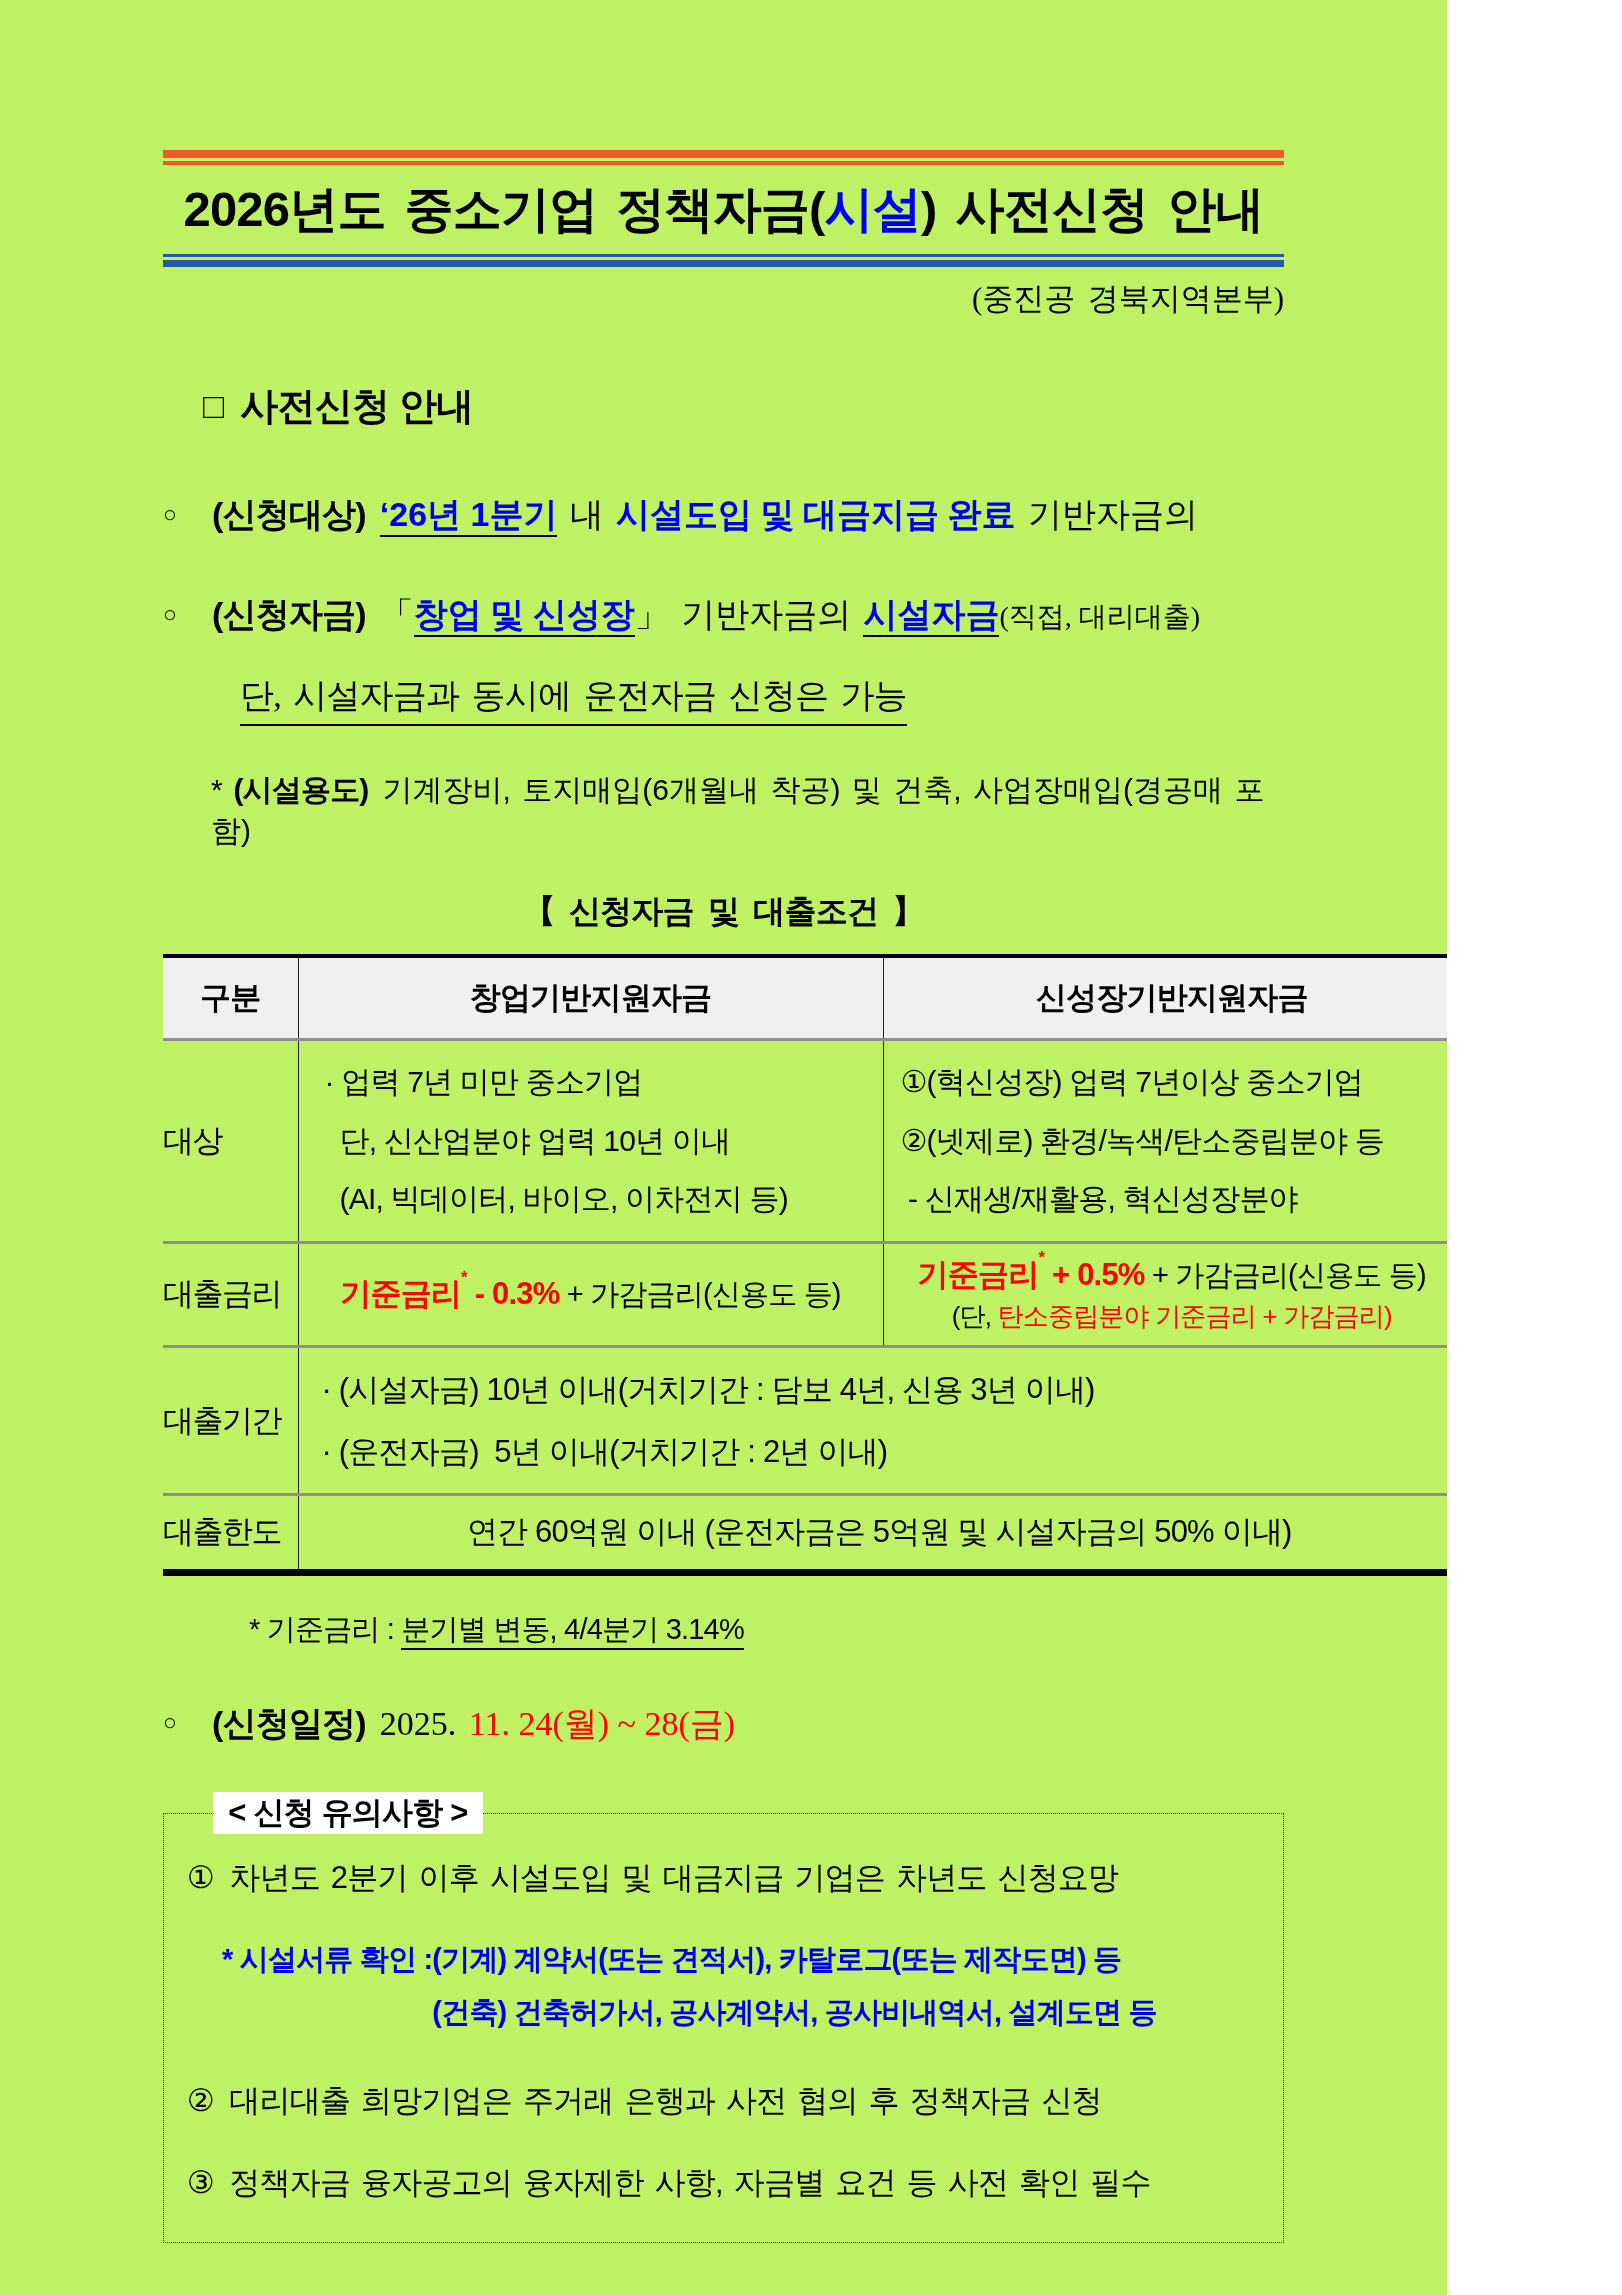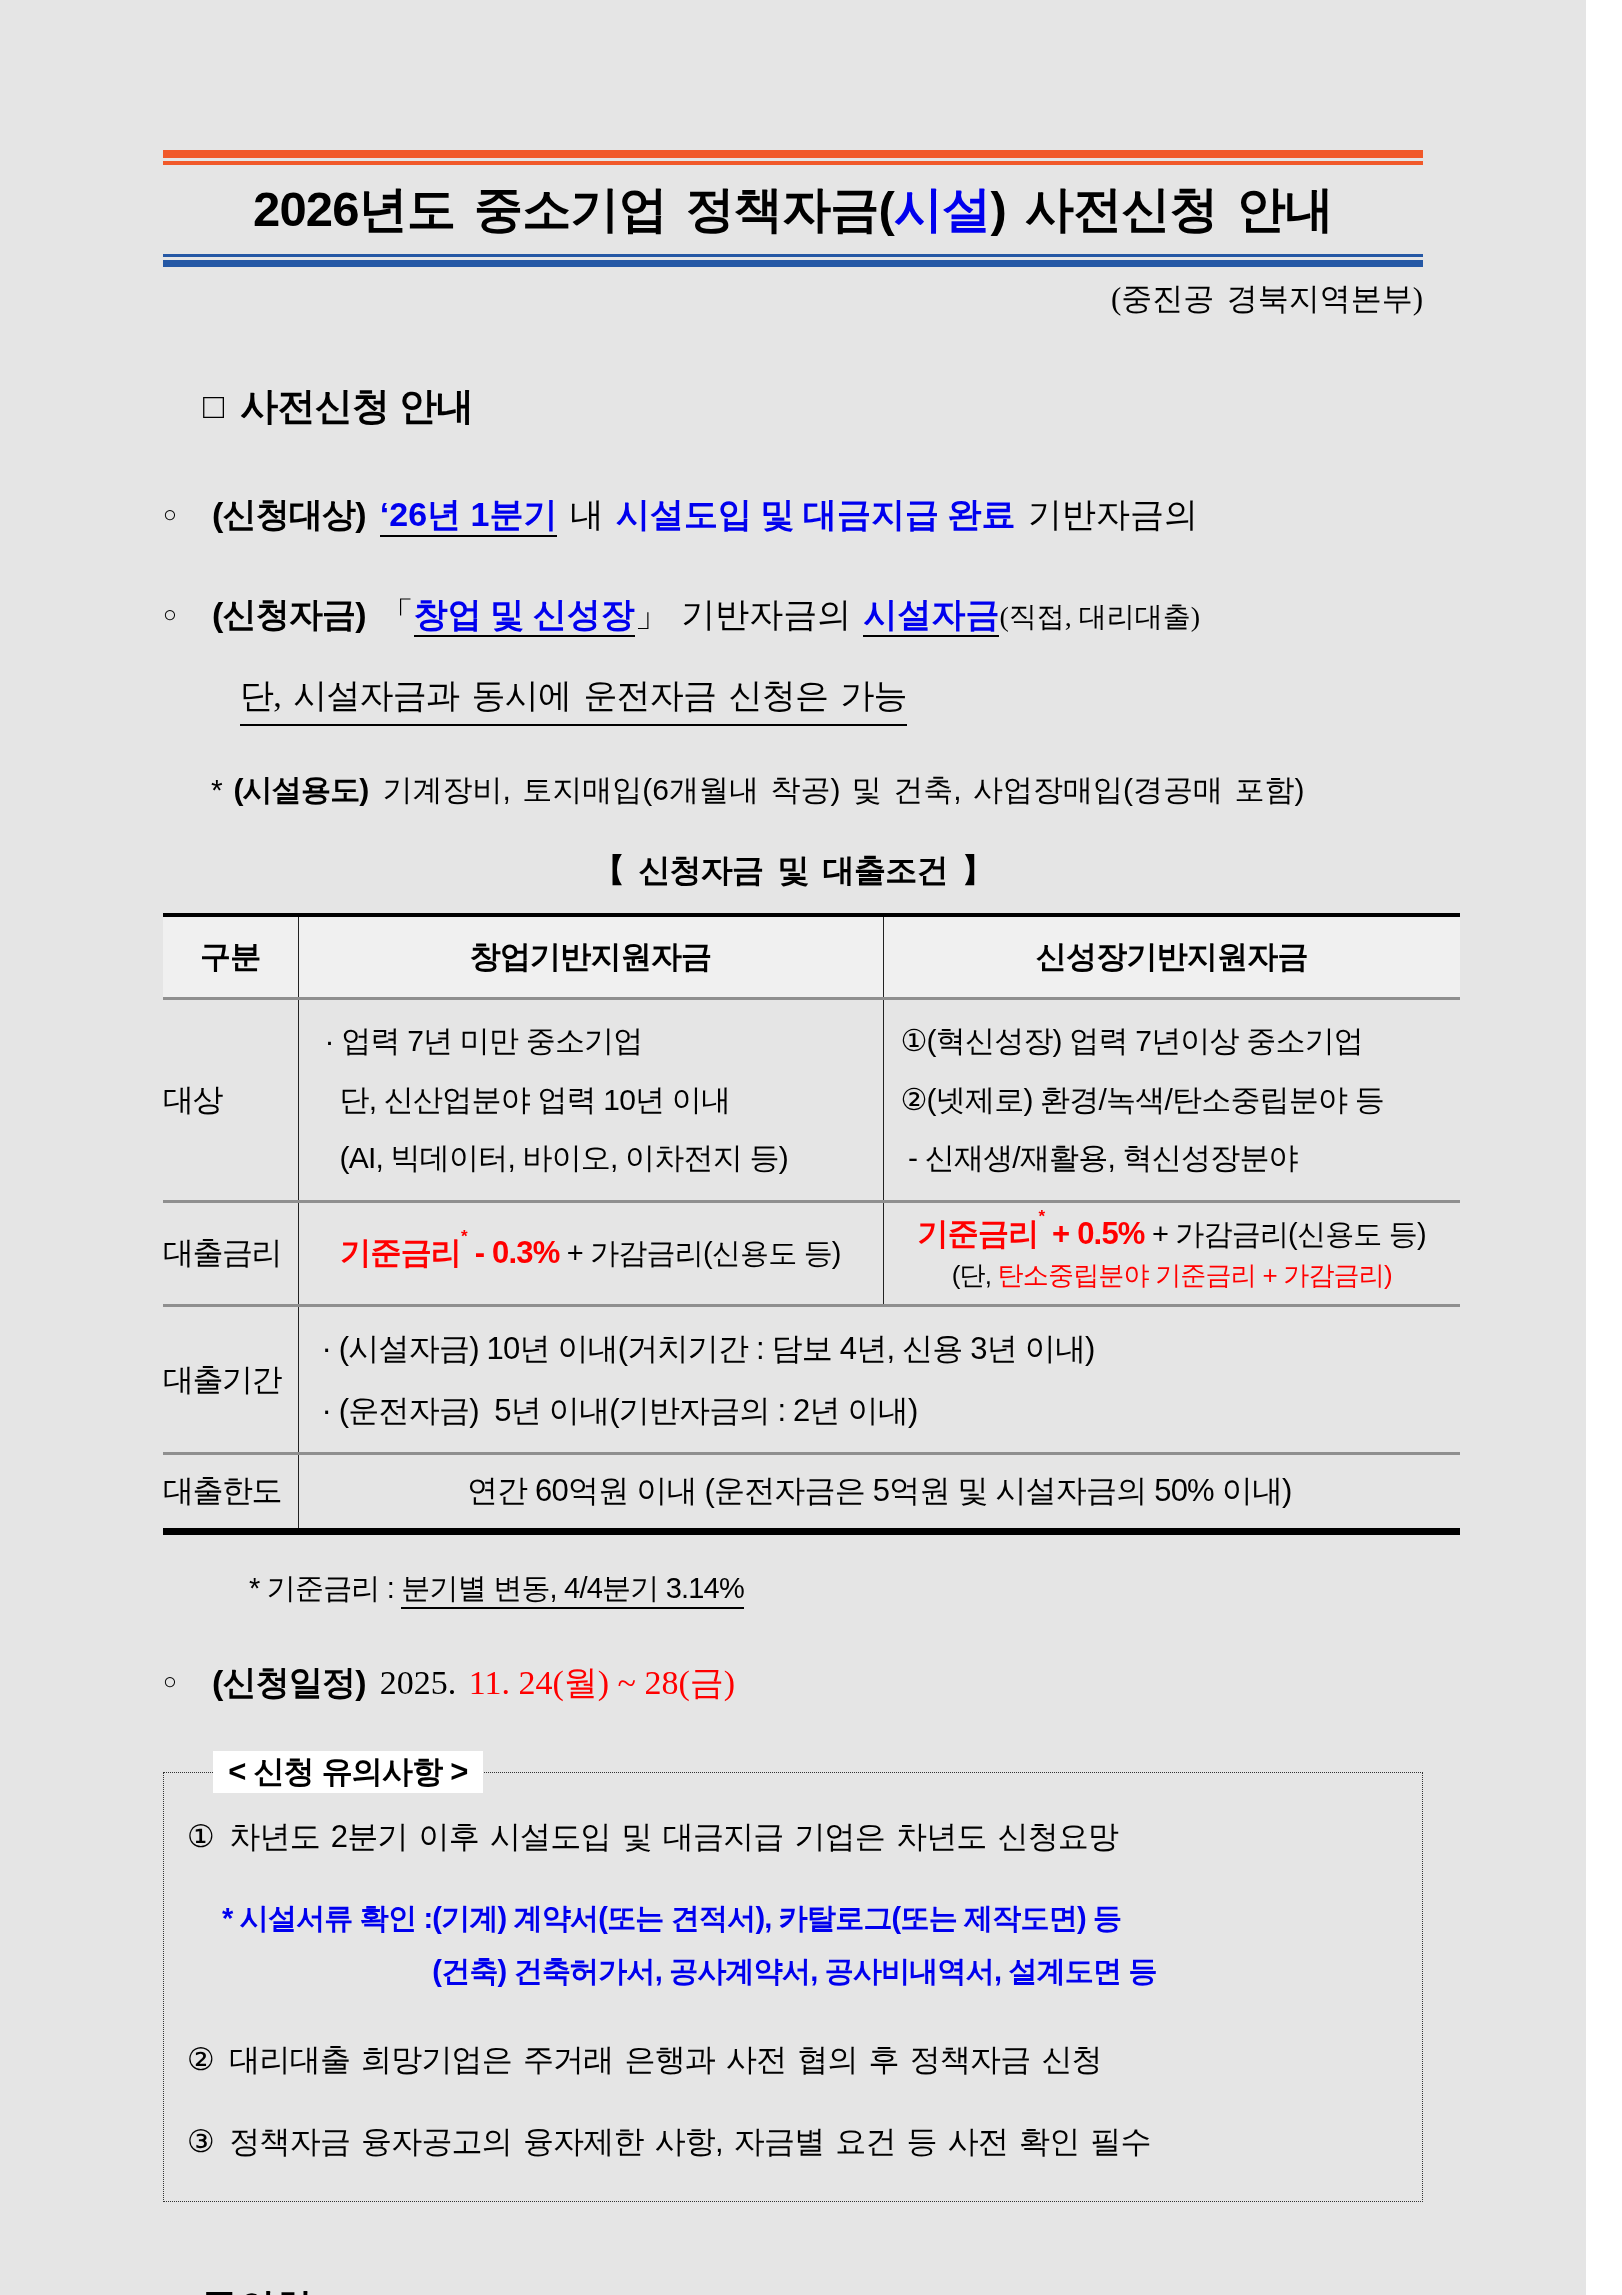--- a/index.html
+++ b/index.html
@@ -1,18 +1,18 @@
 <!DOCTYPE html>
 <html style="font-size:12.3px"><head>
 <meta charset="utf-8">
 <style>
   * { margin:0; padding:0; box-sizing:border-box; }
   html,body { background:#ffffff; }
   body { font-family:"Liberation Sans","DejaVu Sans",sans-serif; color:#000; }
-  .page { width:1586px; height:2295px; background:#e5e5e5; position:relative; overflow:hidden; }
+  .page { width:1447px; height:2295px; background:#bef264; position:relative; overflow:hidden; }
   .content { padding:0 163px; }
 
   
   .title-band { margin-top:150px; }
   .rule-orange-thick { height:8.4px; background:#F1592A; }
   .rule-orange-thin  { height:3.1px;  background:#F1592A; margin-top:3.1px; }
   .rule-blue-thin    { height:3.1px;  background:#2558A5; }
   .rule-blue-thick   { height:7.7px; background:#2558A5; margin-top:3.1px; }
   .doc-title {
     font-size:49px; font-weight:800; text-align:center;
@@ -158,21 +158,21 @@
         <td class="row-label">대출금리</td>
         <td class="rate-left"><span class="red-text rate-big"><span>기준금리</span><sup class="star">*</sup><span> - 0.3%</span></span><span> + 가감금리(신용도 등)</span></td>
         <td class="rate-right">
           <div><span class="red-text rate-big"><span>기준금리</span><sup class="star">*</sup><span> + 0.5%</span></span><span> + 가감금리(신용도 등)</span></div>
           <div class="rate-note"><span>(단, </span><span class="red-text">탄소중립분야 기준금리 + 가감금리)</span></div>
         </td>
       </tr>
       <tr>
         <td class="row-label">대출기간</td>
         <td colspan="2">
-          <div class="term-cell"><div>· (시설자금) 10년 이내(거치기간 : 담보 4년, 신용 3년 이내)</div><div>· (운전자금)  5년 이내(기반자금의 : 2년 이내)</div></div>
+          <div class="term-cell"><div>· (시설자금) 10년 이내(거치기간 : 담보 4년, 신용 3년 이내)</div><div>· (운전자금)  5년 이내(거치기간 : 2년 이내)</div></div>
         </td>
       </tr>
       <tr>
         <td class="row-label">대출한도</td>
         <td colspan="2" class="limit-cell">연간 60억원 이내 (운전자금은 5억원 및 시설자금의 50% 이내)</td>
       </tr>
     </tbody>
       </table>
 
     <div class="tbl-footnote"><span>* 기준금리 : </span><span class="u">분기별 변동, 4/4분기 3.14%</span></div>

